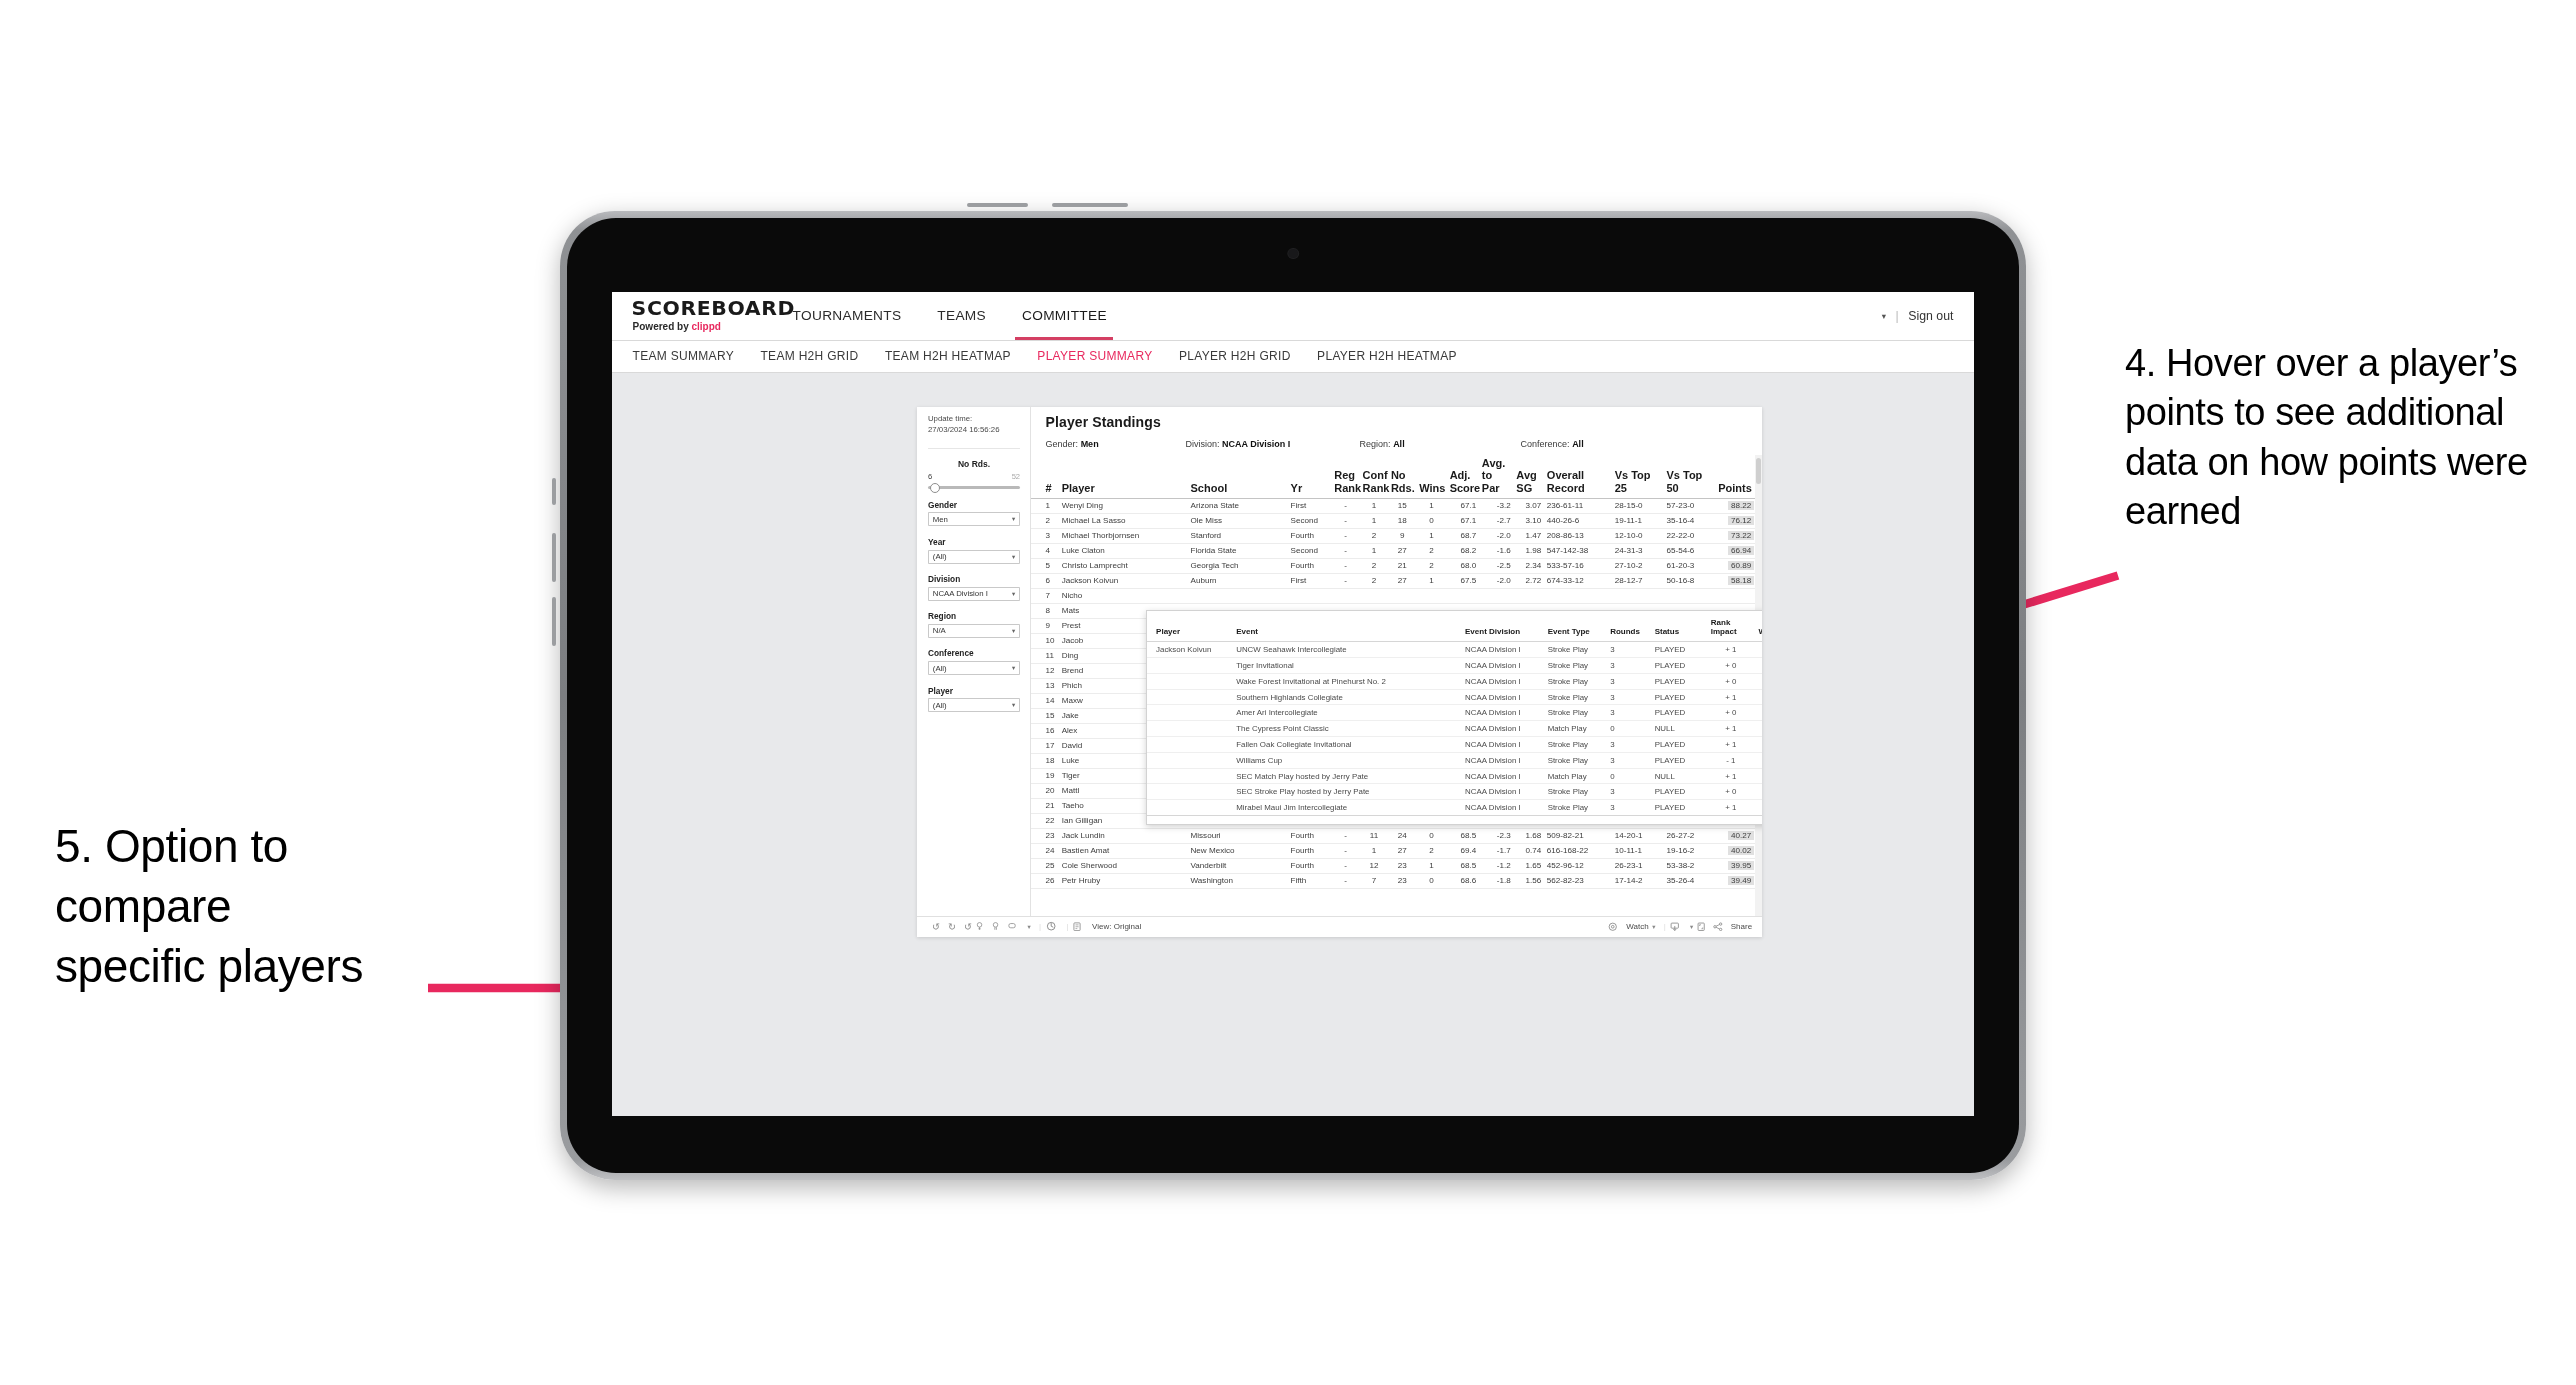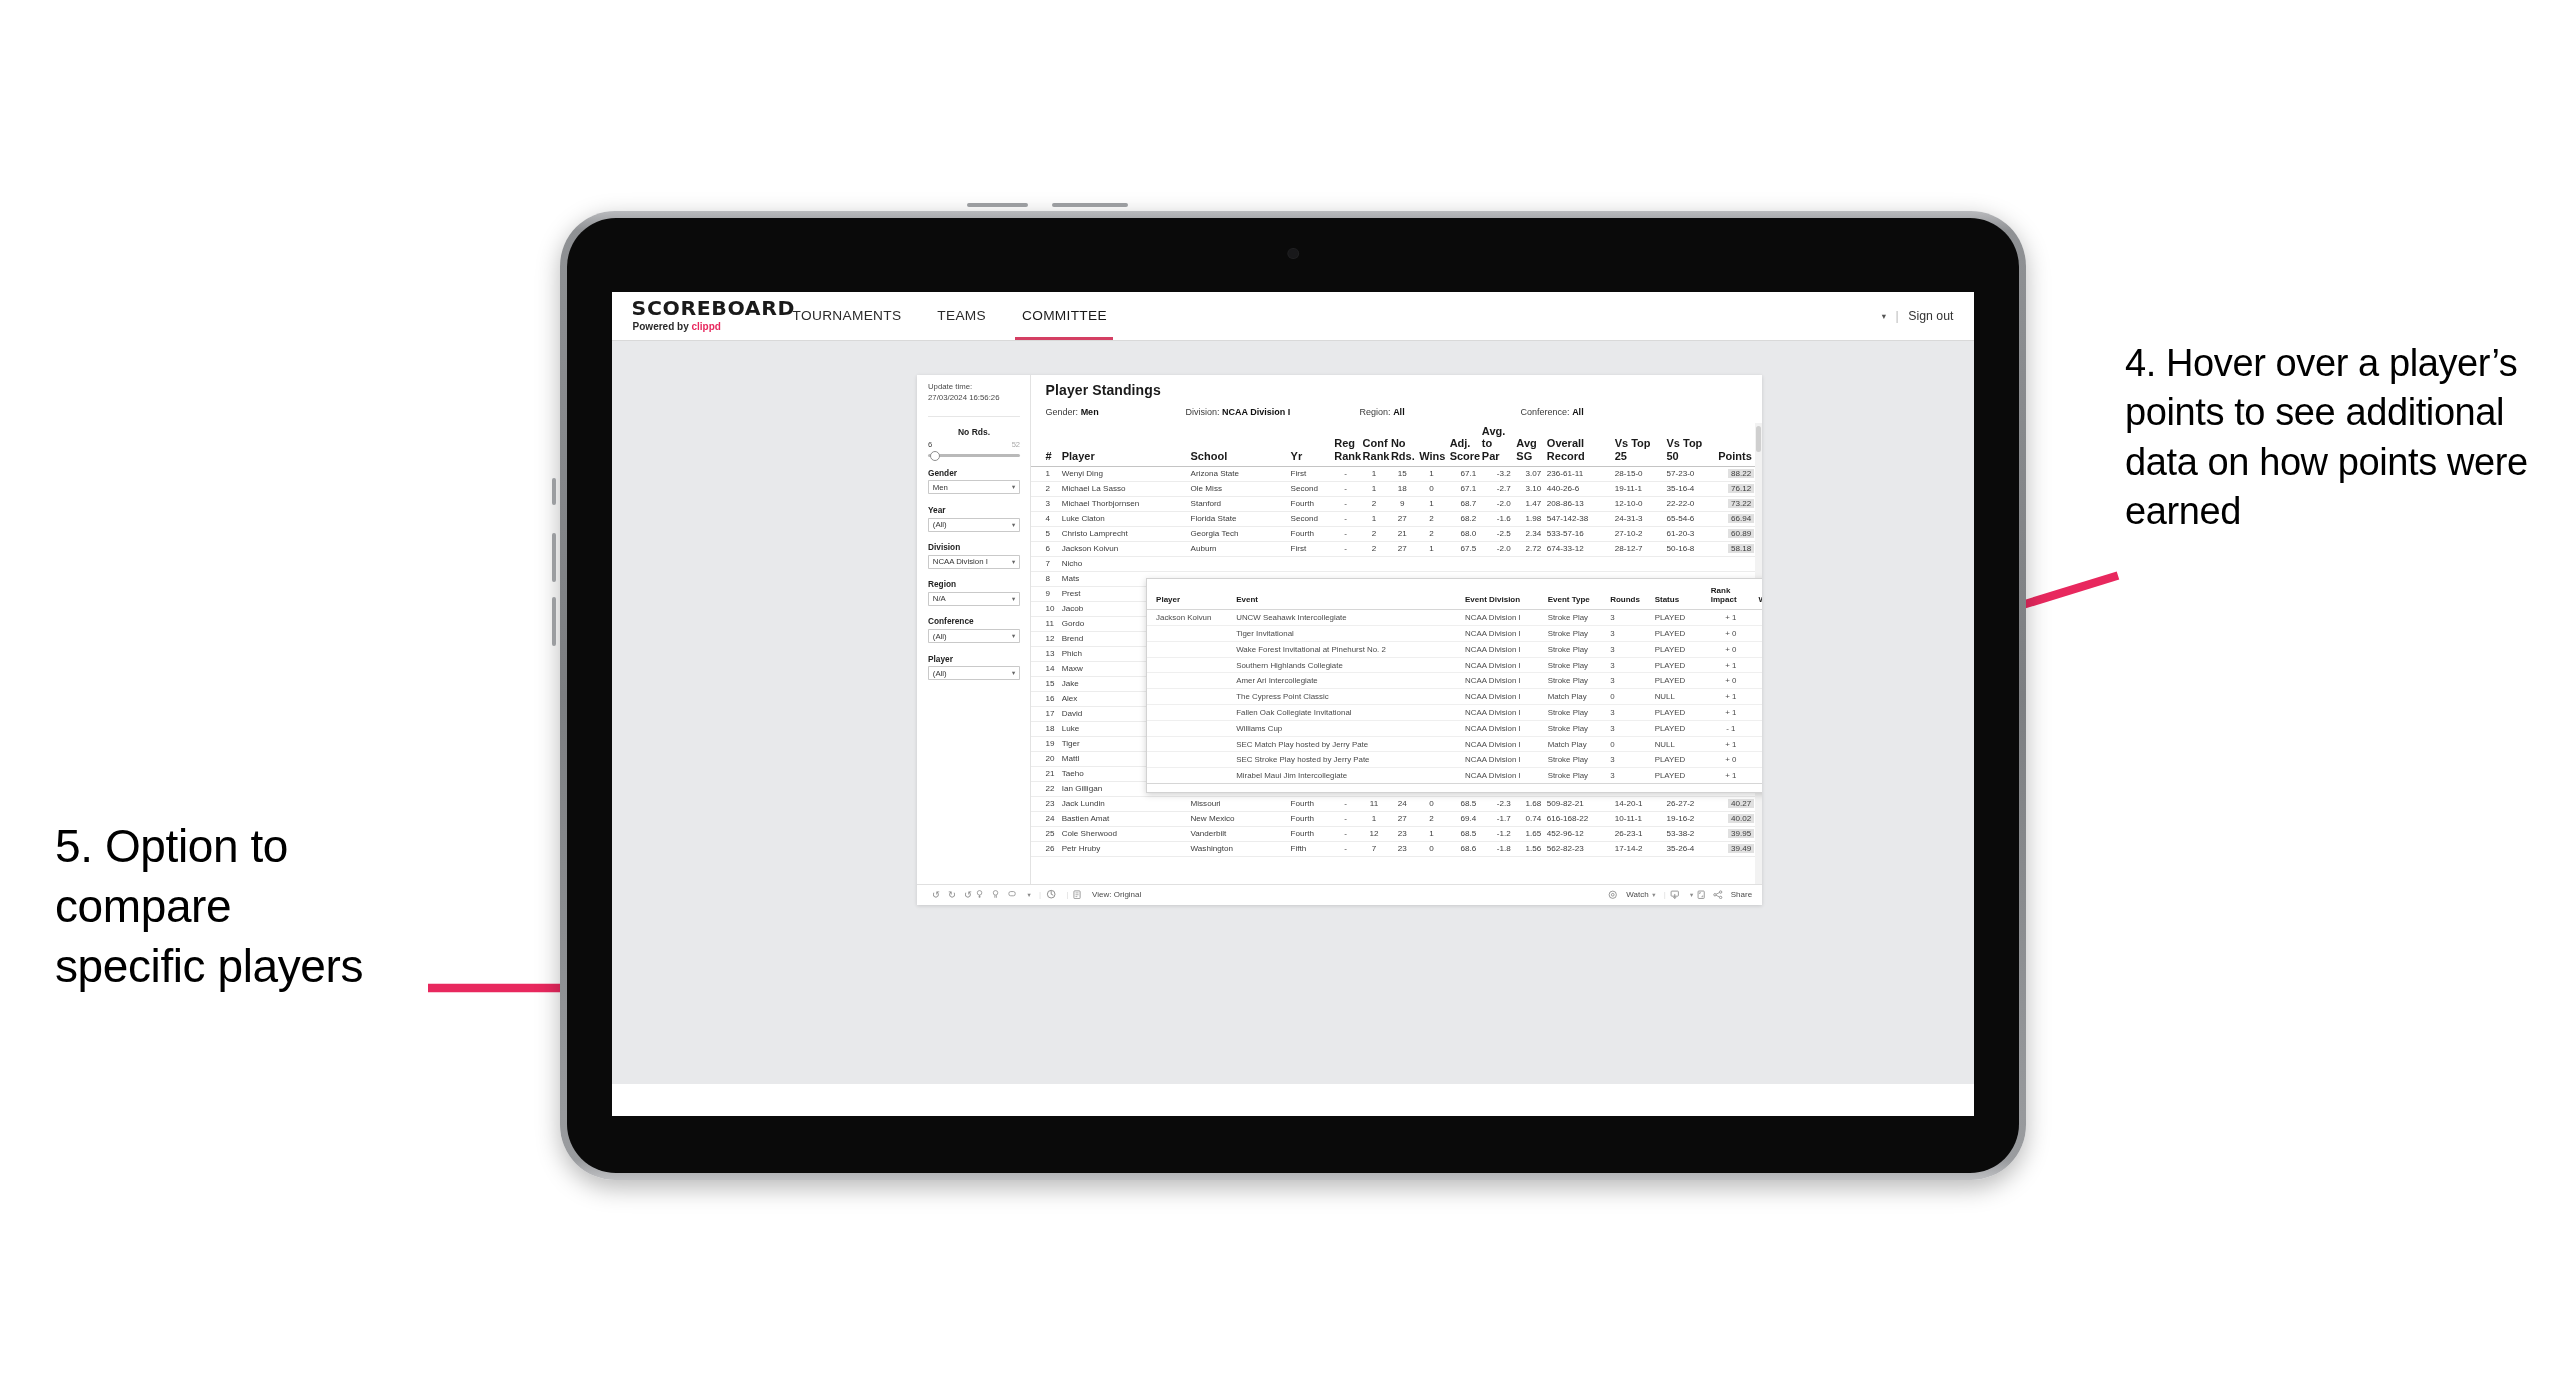--- a/index.html
+++ b/index.html
@@ -269,20 +269,28 @@
             <span>COMMITTEE</span>
           </div>
 
           <div id="topnav-right">
             <span class="caret">▾</span>
             <span class="divider">|</span>
             <span>Sign out</span>
           </div>
         </div>
 
+        <div id="subnav">
+          <div class="subnav-item">TEAM SUMMARY</div>
+          <div class="subnav-item">TEAM H2H GRID</div>
+          <div class="subnav-item">TEAM H2H HEATMAP</div>
+          <div class="subnav-item active">PLAYER SUMMARY</div>
+          <div class="subnav-item">PLAYER H2H GRID</div>
+          <div class="subnav-item">PLAYER H2H HEATMAP</div>
+        </div>
 
         <div id="canvas">
 
           <div id="viz">
 
             <div id="viz-body">
 
               <div id="filters">
                 <div id="update-time">
                   <div>Update time:</div>
@@ -548,21 +556,21 @@
                           <td class="c-adj"></td>
                           <td class="c-atp"></td>
                           <td class="c-sg"></td>
                           <td class="c-ov"></td>
                           <td class="c-t25"></td>
                           <td class="c-t50"></td>
                           <td class="c-pts"></td>
                         </tr>
                         <tr>
                           <td class="c-num">11</td>
-                          <td class="c-play">Gordo</td>
+                          <td class="c-play">Ding</td>
                           <td class="c-sch"></td>
                           <td class="c-yr"></td>
                           <td class="c-rr"></td>
                           <td class="c-cr"></td>
                           <td class="c-nr"></td>
                           <td class="c-win"></td>
                           <td class="c-adj"></td>
                           <td class="c-atp"></td>
                           <td class="c-sg"></td>
                           <td class="c-ov"></td>

